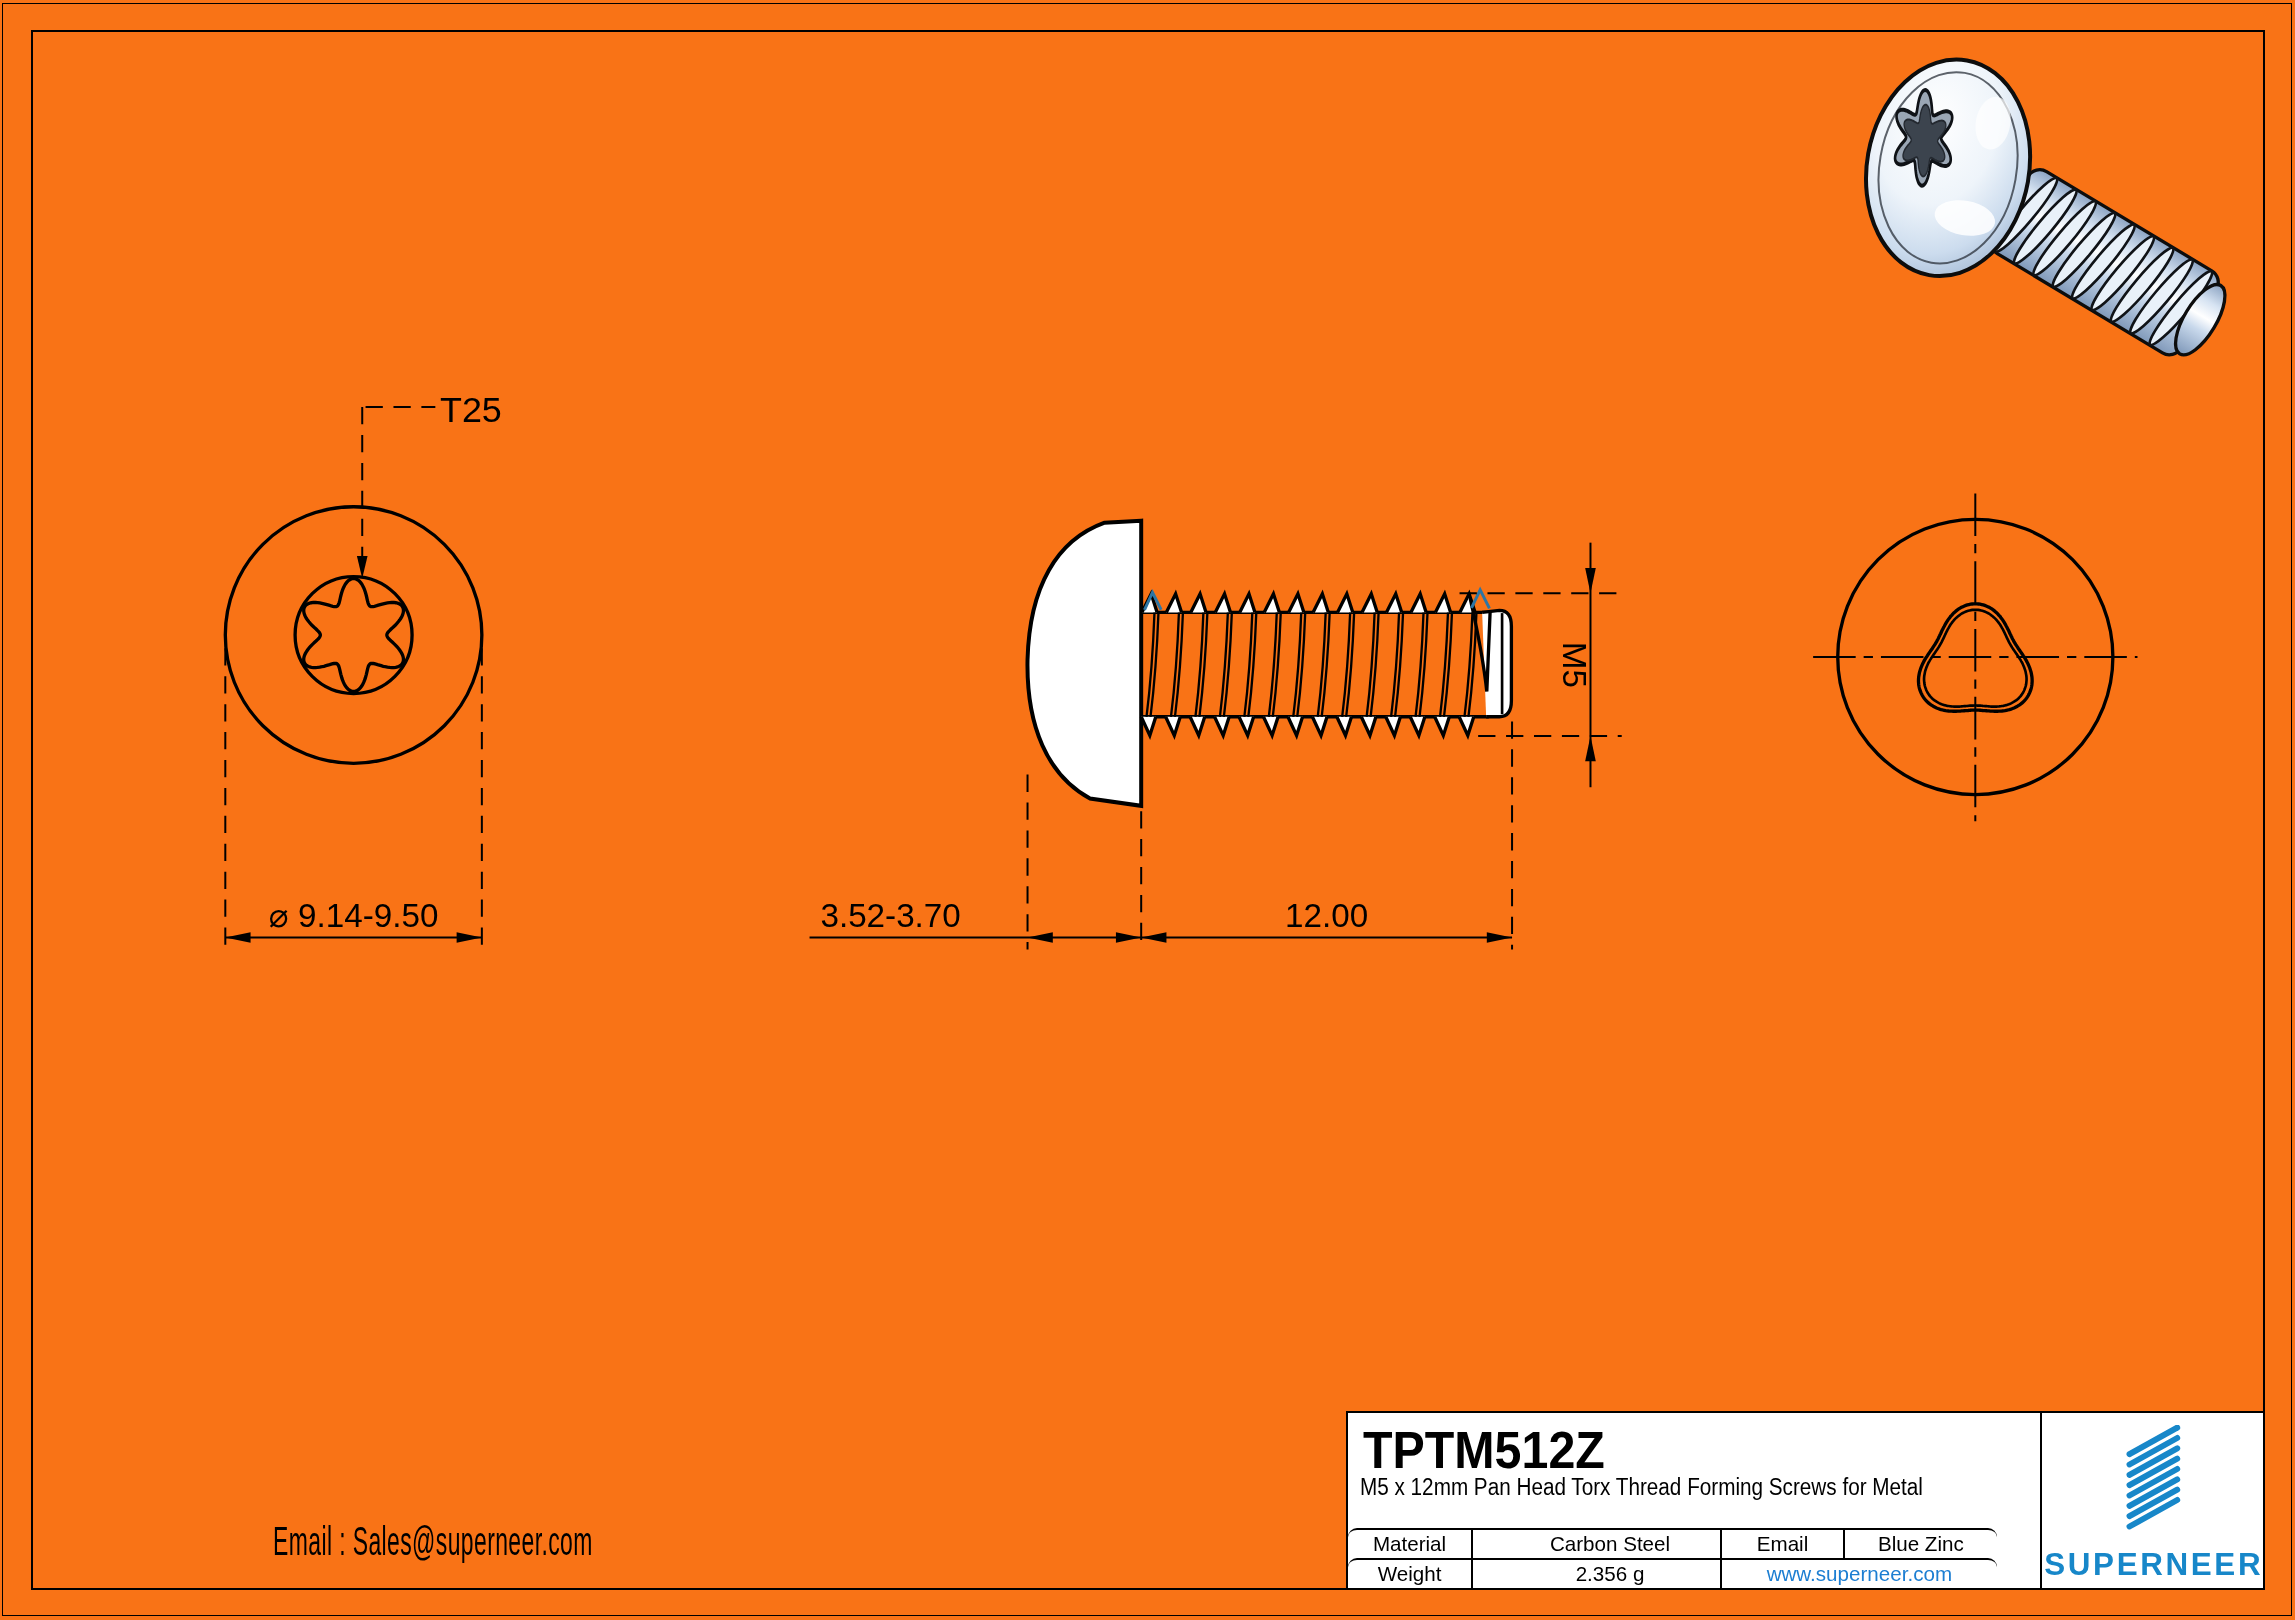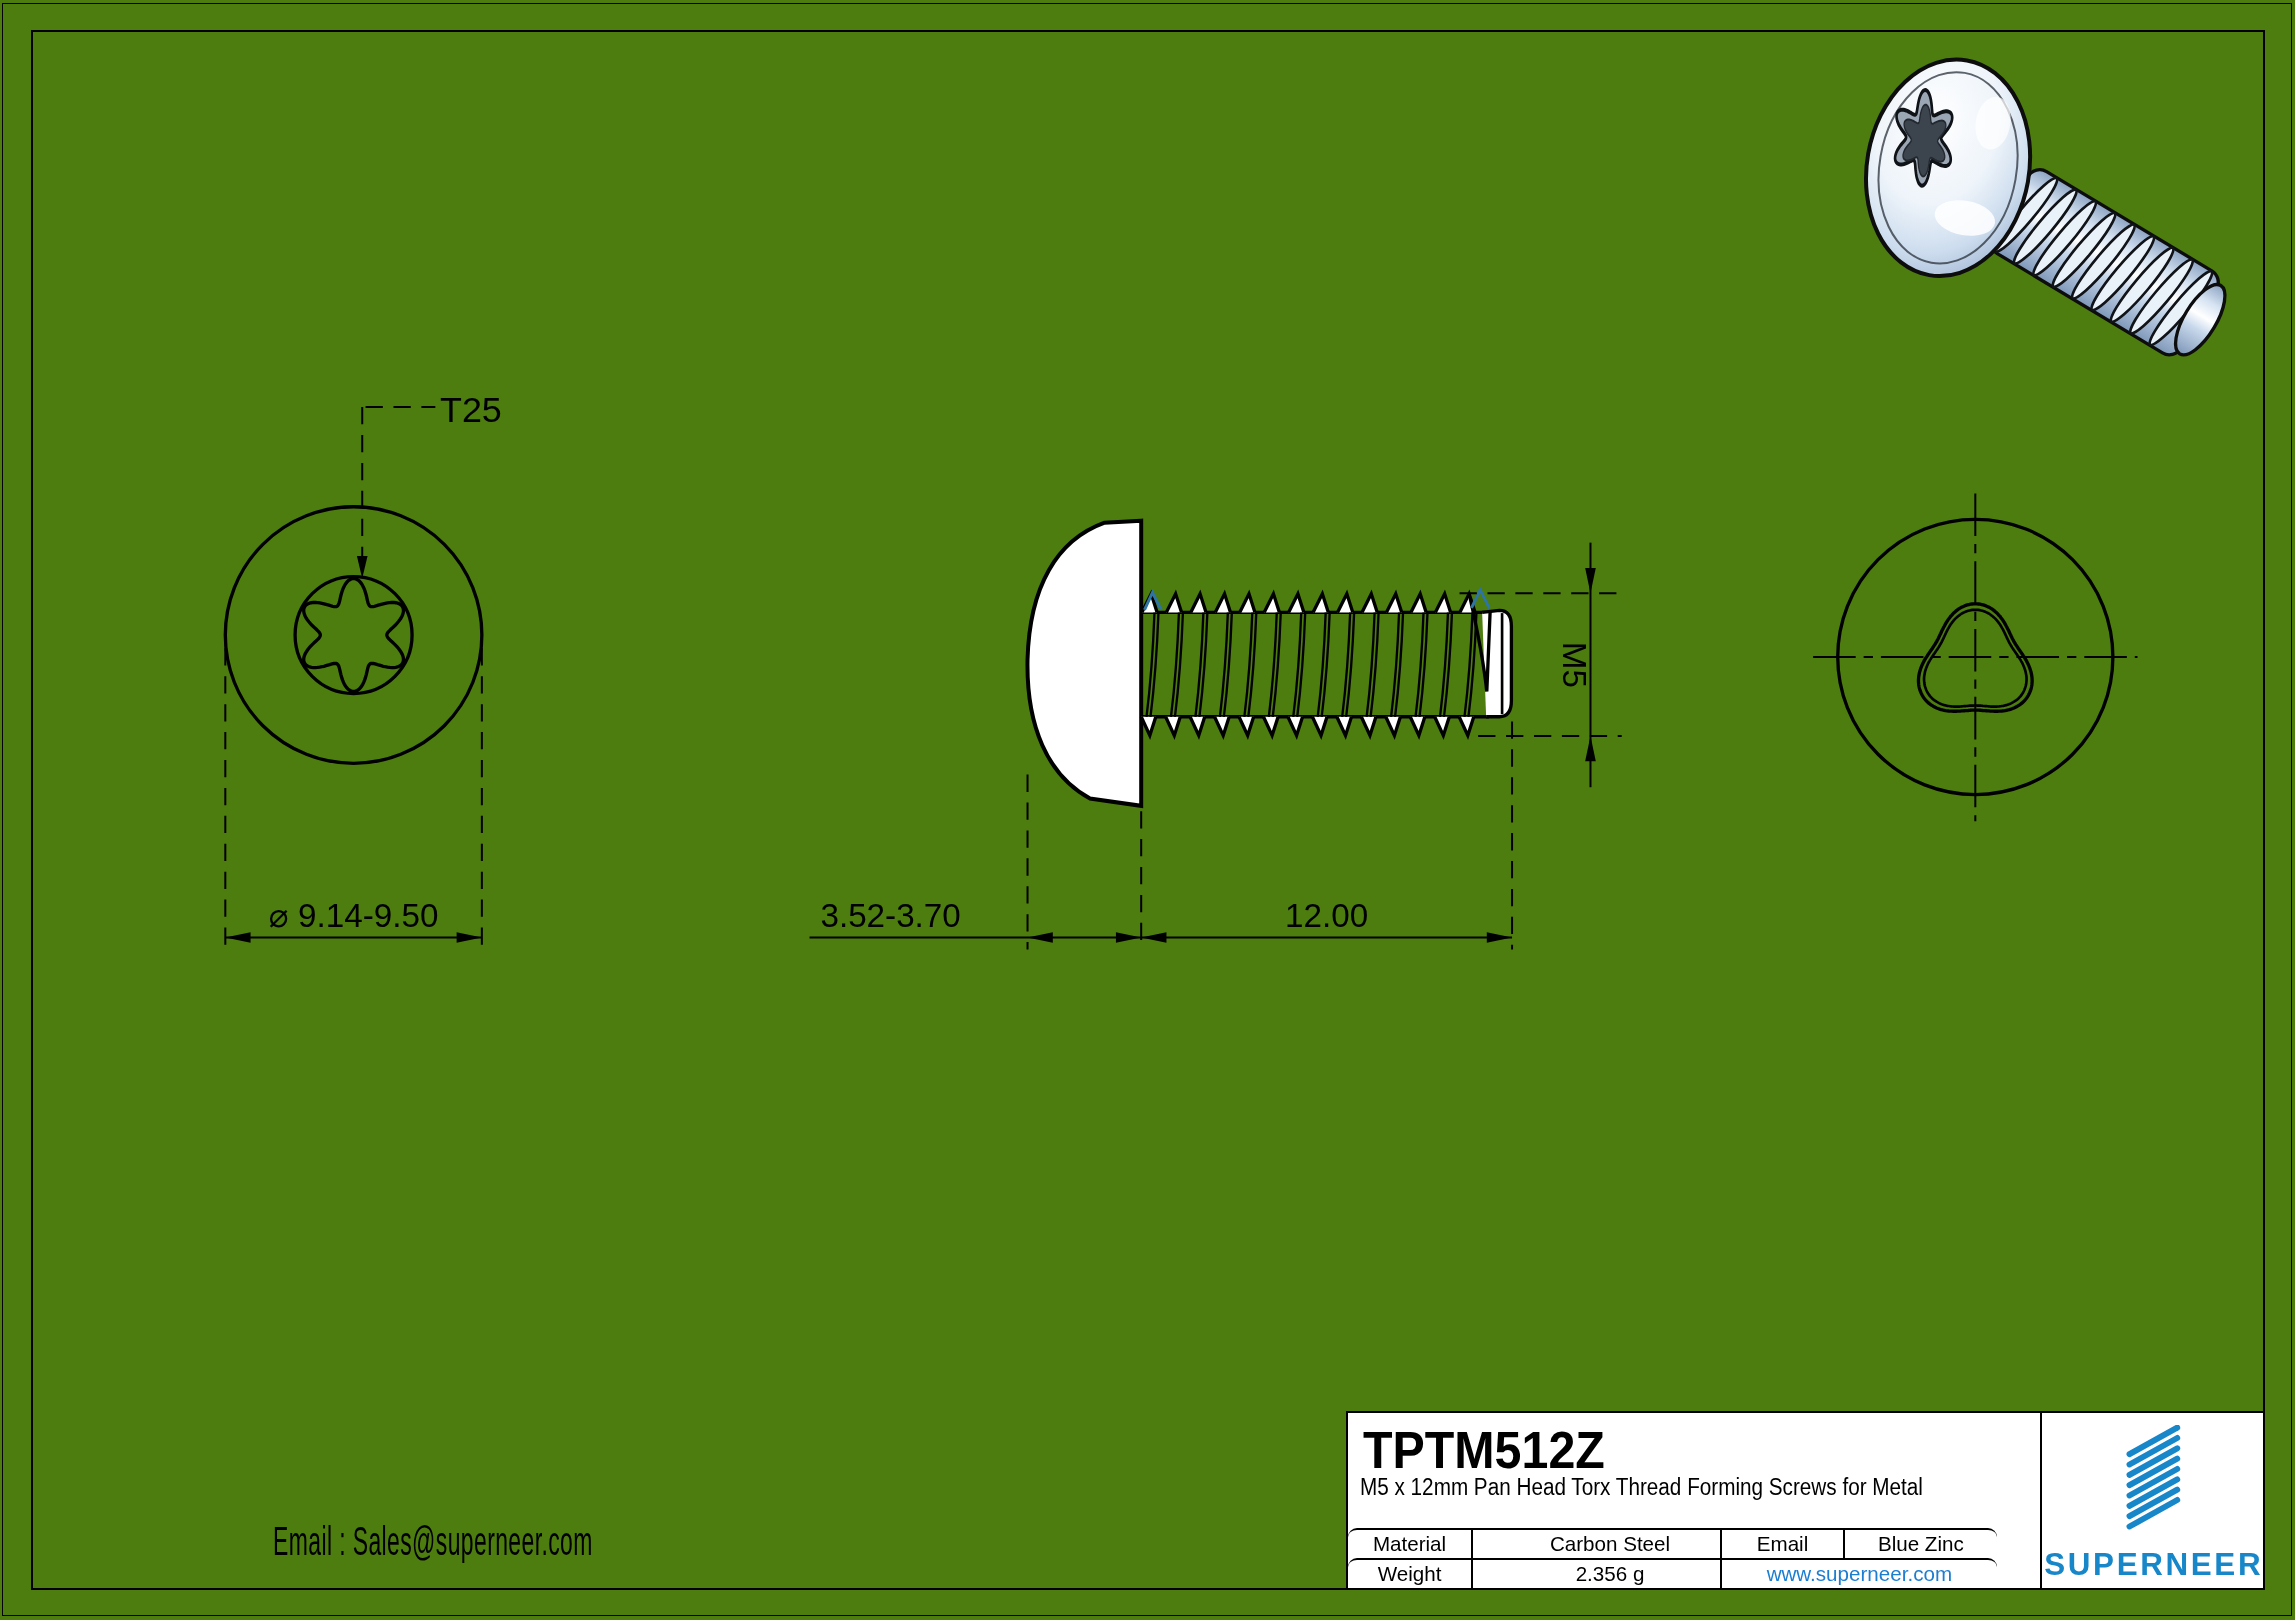--- a/index.html
+++ b/index.html
@@ -1,16 +1,16 @@
 <!DOCTYPE html>
 <html style="font-size:10.6px"><head>
 <meta charset="utf-8">
 <style>
   html,body{margin:0;padding:0;background:#888;}
-  #sheet{position:relative;width:2295px;height:1621px;background:#4d7c0f;overflow:hidden;
+  #sheet{position:relative;width:2295px;height:1621px;background:#f97316;overflow:hidden;
          font-family:"Liberation Sans","DejaVu Sans",sans-serif;color:#000;}
   .border-outer{position:absolute;left:2px;top:3.3px;width:2290px;height:1613px;border:1.3px solid #000;box-sizing:border-box;}
   .border-inner{position:absolute;left:31px;top:30px;width:2234px;height:1560px;border:2.7px solid #000;box-sizing:border-box;}
   svg{position:absolute;left:0;top:0;}
   svg text{font-family:"Liberation Sans","DejaVu Sans",sans-serif;fill:#000;}
   .dimtxt{font-size:50px;}
   .t25txt{font-size:54px;}
 
   
   .email{position:absolute;left:273px;top:1518px;font-size:41px;white-space:nowrap;

